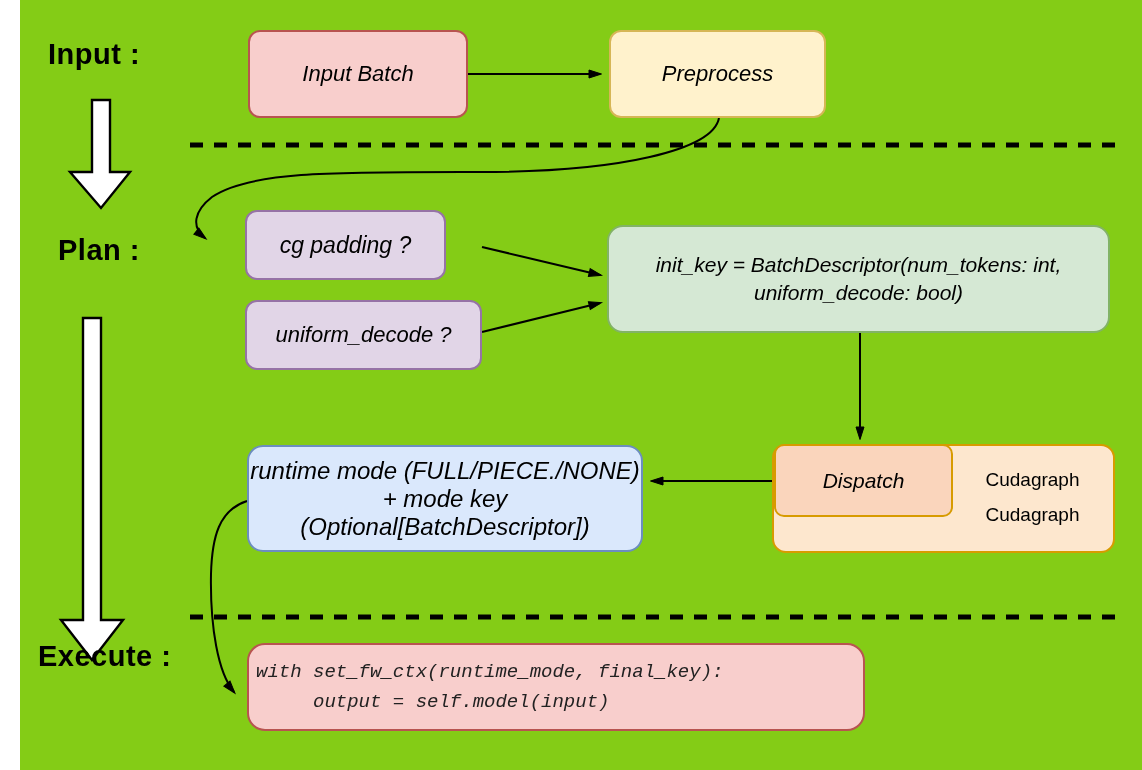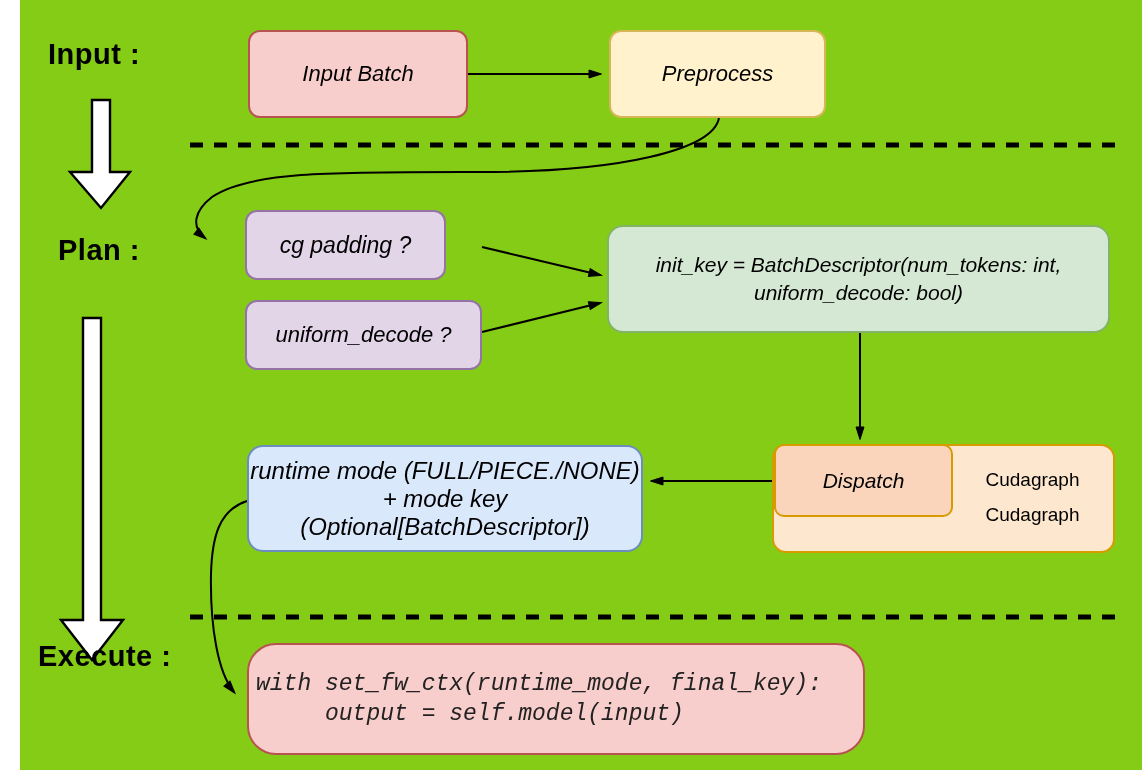--- a/index.html
+++ b/index.html
@@ -113,18 +113,18 @@
   <div class="disp-text">
     <span class="code-line">Cudagraph</span>
     <span class="code-line">Cudagraph</span>
   </div>
 
   <div class="box" style="left: 227px; top: 445px; width: 396px; height: 107px; border-radius: 16px; font-size: 24px; line-height: 28px; background-color: rgb(218, 232, 252); border-color: rgb(108, 142, 191);">
     <span>runtime mode (FULL/PIECE./NONE)</span>
     <span>+ mode key (Optional[BatchDescriptor])</span>
   </div>
 
-  <div class="box code-box" style="left: 227px; top: 643px; width: 618px; height: 112px; border-radius: 29px; font-size: 23px; background-color: rgb(248, 206, 204); border-color: rgb(184, 84, 80); color: rgb(34, 34, 34);">
+  <div class="box code-box" style="left: 227px; top: 643px; width: 618px; height: 88px; border-radius: 18px; font-size: 19px; background-color: rgb(248, 206, 204); border-color: rgb(184, 84, 80); color: rgb(34, 34, 34);">
     <span class="code-line">with set_fw_ctx(runtime_mode, final_key):</span>
     <span class="code-line">     output = self.model(input)</span>
   </div>
 
 </div>
 
 </body></html>

